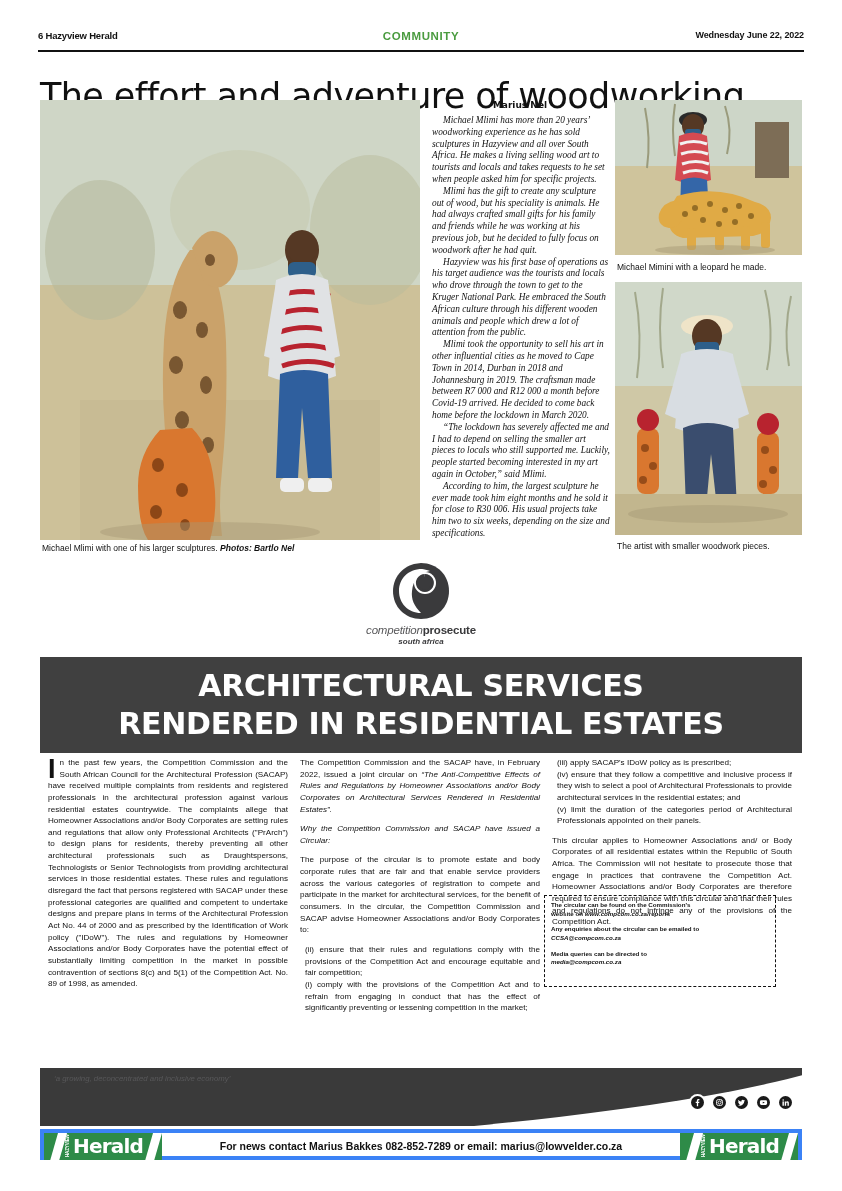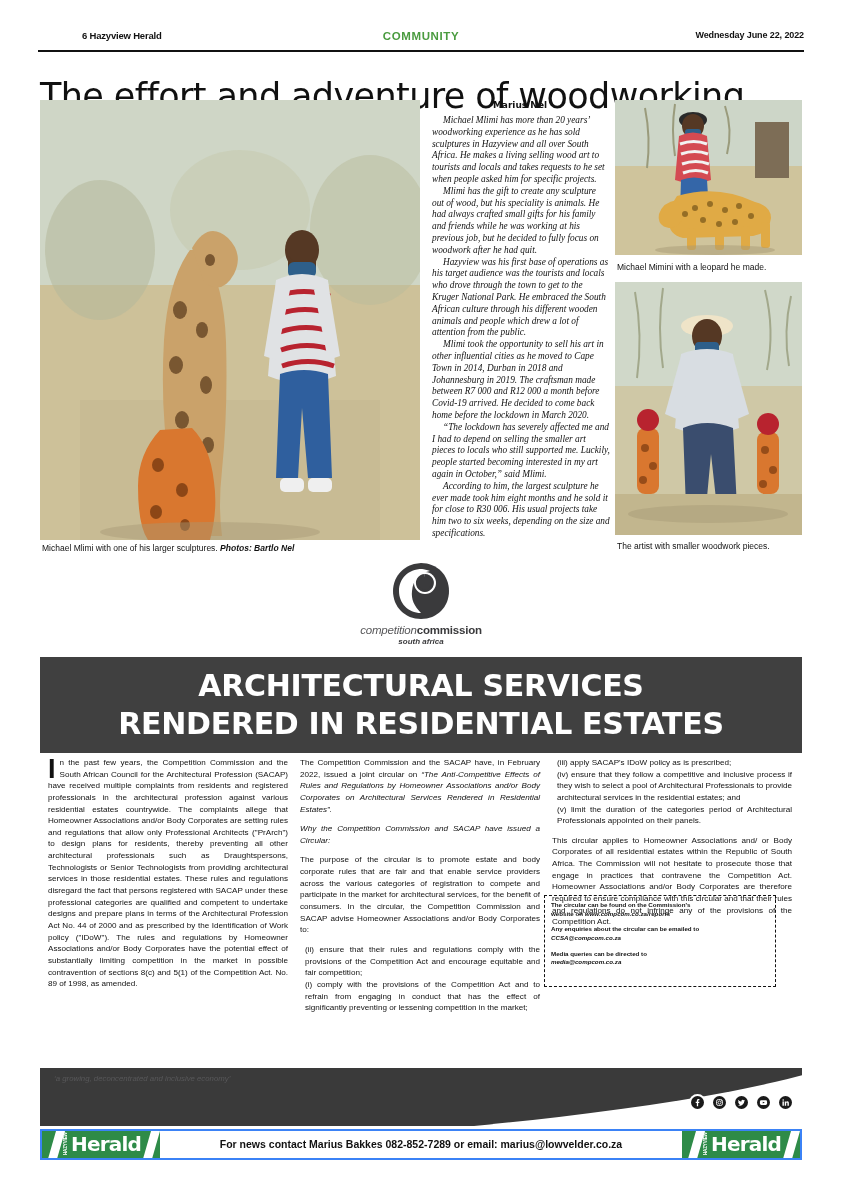--- a/index.html
+++ b/index.html
@@ -5,21 +5,21 @@
   html,body{margin:0;padding:0;}
   body{
     width:842px;height:1191px;background:#ffffff;
     font-family:"Liberation Sans",sans-serif;
     color:#111;overflow:hidden;position:relative;
   }
   .page{position:relative;width:842px;height:1191px;}
 
   
   .masthead{position:absolute;left:38px;top:30px;width:766px;height:22px;}
-  .mh-left{position:absolute;left:0;top:0;font-size:9.5px;font-weight:bold;letter-spacing:-.2px;margin-left:44px;}
+  .mh-left{position:absolute;left:0;top:0;font-size:9.5px;font-weight:bold;letter-spacing:-.2px;}
   .mh-center{position:absolute;left:0;right:0;top:0;text-align:center;font-size:11.5px;font-weight:bold;color:#4a9b3f;letter-spacing:.6px;}
   .mh-right{position:absolute;right:0;top:0;font-size:9px;font-weight:bold;letter-spacing:-.1px;}
   .mh-rule{position:absolute;left:38px;top:50px;width:766px;height:2px;background:#111;}
 
   .headline{
     position:absolute;left:40px;top:55px;width:762px;
     font-size:35px;font-weight:normal;letter-spacing:-.6px;
     font-family:"DejaVu Sans",sans-serif;color:#111;line-height:1.05;
   }
 
@@ -89,21 +89,21 @@
   .tagline{position:absolute;left:14px;top:6px;font-size:7.8px;font-style:italic;color:#58585a;}
   .socials{position:absolute;right:8px;top:26px;display:flex;gap:5px;}
   .sbtn{width:17px;height:17px;border-radius:50%;background:#fff;display:flex;
     align-items:center;justify-content:center;}
   .sbtn svg{display:block;}
   .handle{position:absolute;right:8px;top:45px;font-size:8px;font-style:italic;
     font-weight:bold;color:#fff;}
 
   
   .bottom{position:absolute;left:40px;top:1129px;width:762px;height:31px;
-    border:2px solid #3b82f6;background:#fff;box-sizing:border-box;}
+    border:4px solid #3b82f6;background:#fff;box-sizing:border-box;}
   .hl{position:absolute;top:0;width:118px;height:27px;background:#2e8b48;overflow:hidden;}
   #hl-left{left:0;}
   #hl-right{right:0;}
   .hl .slash{position:absolute;top:-4px;width:9px;height:36px;background:#fff;transform:skewX(-16deg);}
   .hl .s1{left:10px;}
   .hl .s2{right:4px;}
   .hl .vert{position:absolute;left:21px;top:4px;width:9px;height:20px;color:#fff;
     font-size:4.6px;font-weight:bold;writing-mode:vertical-rl;transform:rotate(180deg);letter-spacing:-.2px;}
   .hl .name{position:absolute;left:29px;top:1px;color:#fff;font-size:20px;font-weight:bold;
     font-family:"DejaVu Sans",sans-serif;letter-spacing:-.8px;}
@@ -280,21 +280,21 @@
   <div class="logo-wrap">
     <svg class="logo-mark" viewBox="0 0 58 58">
       <path d="M29 1 C45 1 57 13 57 29 C57 45 45 57 29 57 C13 57 1 45 1 29 C1 16 10 5 22 2 Z" fill="#3a3a3c"></path>
       <path d="M30 7 C16 7 7 17 7 29 C7 41 16 51 29 51 C22 44 19 37 20 29 C21 18 27 11 38 9 C35 8 32 7 30 7 Z" fill="#ffffff"></path>
       <circle cx="33" cy="21" r="11" fill="#ffffff"></circle>
       <path d="M33 12 a9 9 0 1 1 -0.2 0 l0 9 l6 6 a9 9 0 0 1 -6 3 z" fill="#3a3a3c"></path>
       <circle cx="33" cy="21" r="6.5" fill="#3a3a3c"></circle>
     </svg>
     <div class="logo-text">
       <div class="l1">
-        <span class="it">competition</span><span class="bd">commission</span>
+        <span class="it">competition</span><span class="bd">prosecute</span>
       </div>
       <div class="l2">south africa</div>
     </div>
   </div>
 
   <div class="ad">
     <div class="ad-banner">
       <div class="t">
         <div>ARCHITECTURAL SERVICES</div>
         <div>RENDERED IN RESIDENTIAL ESTATES</div>

